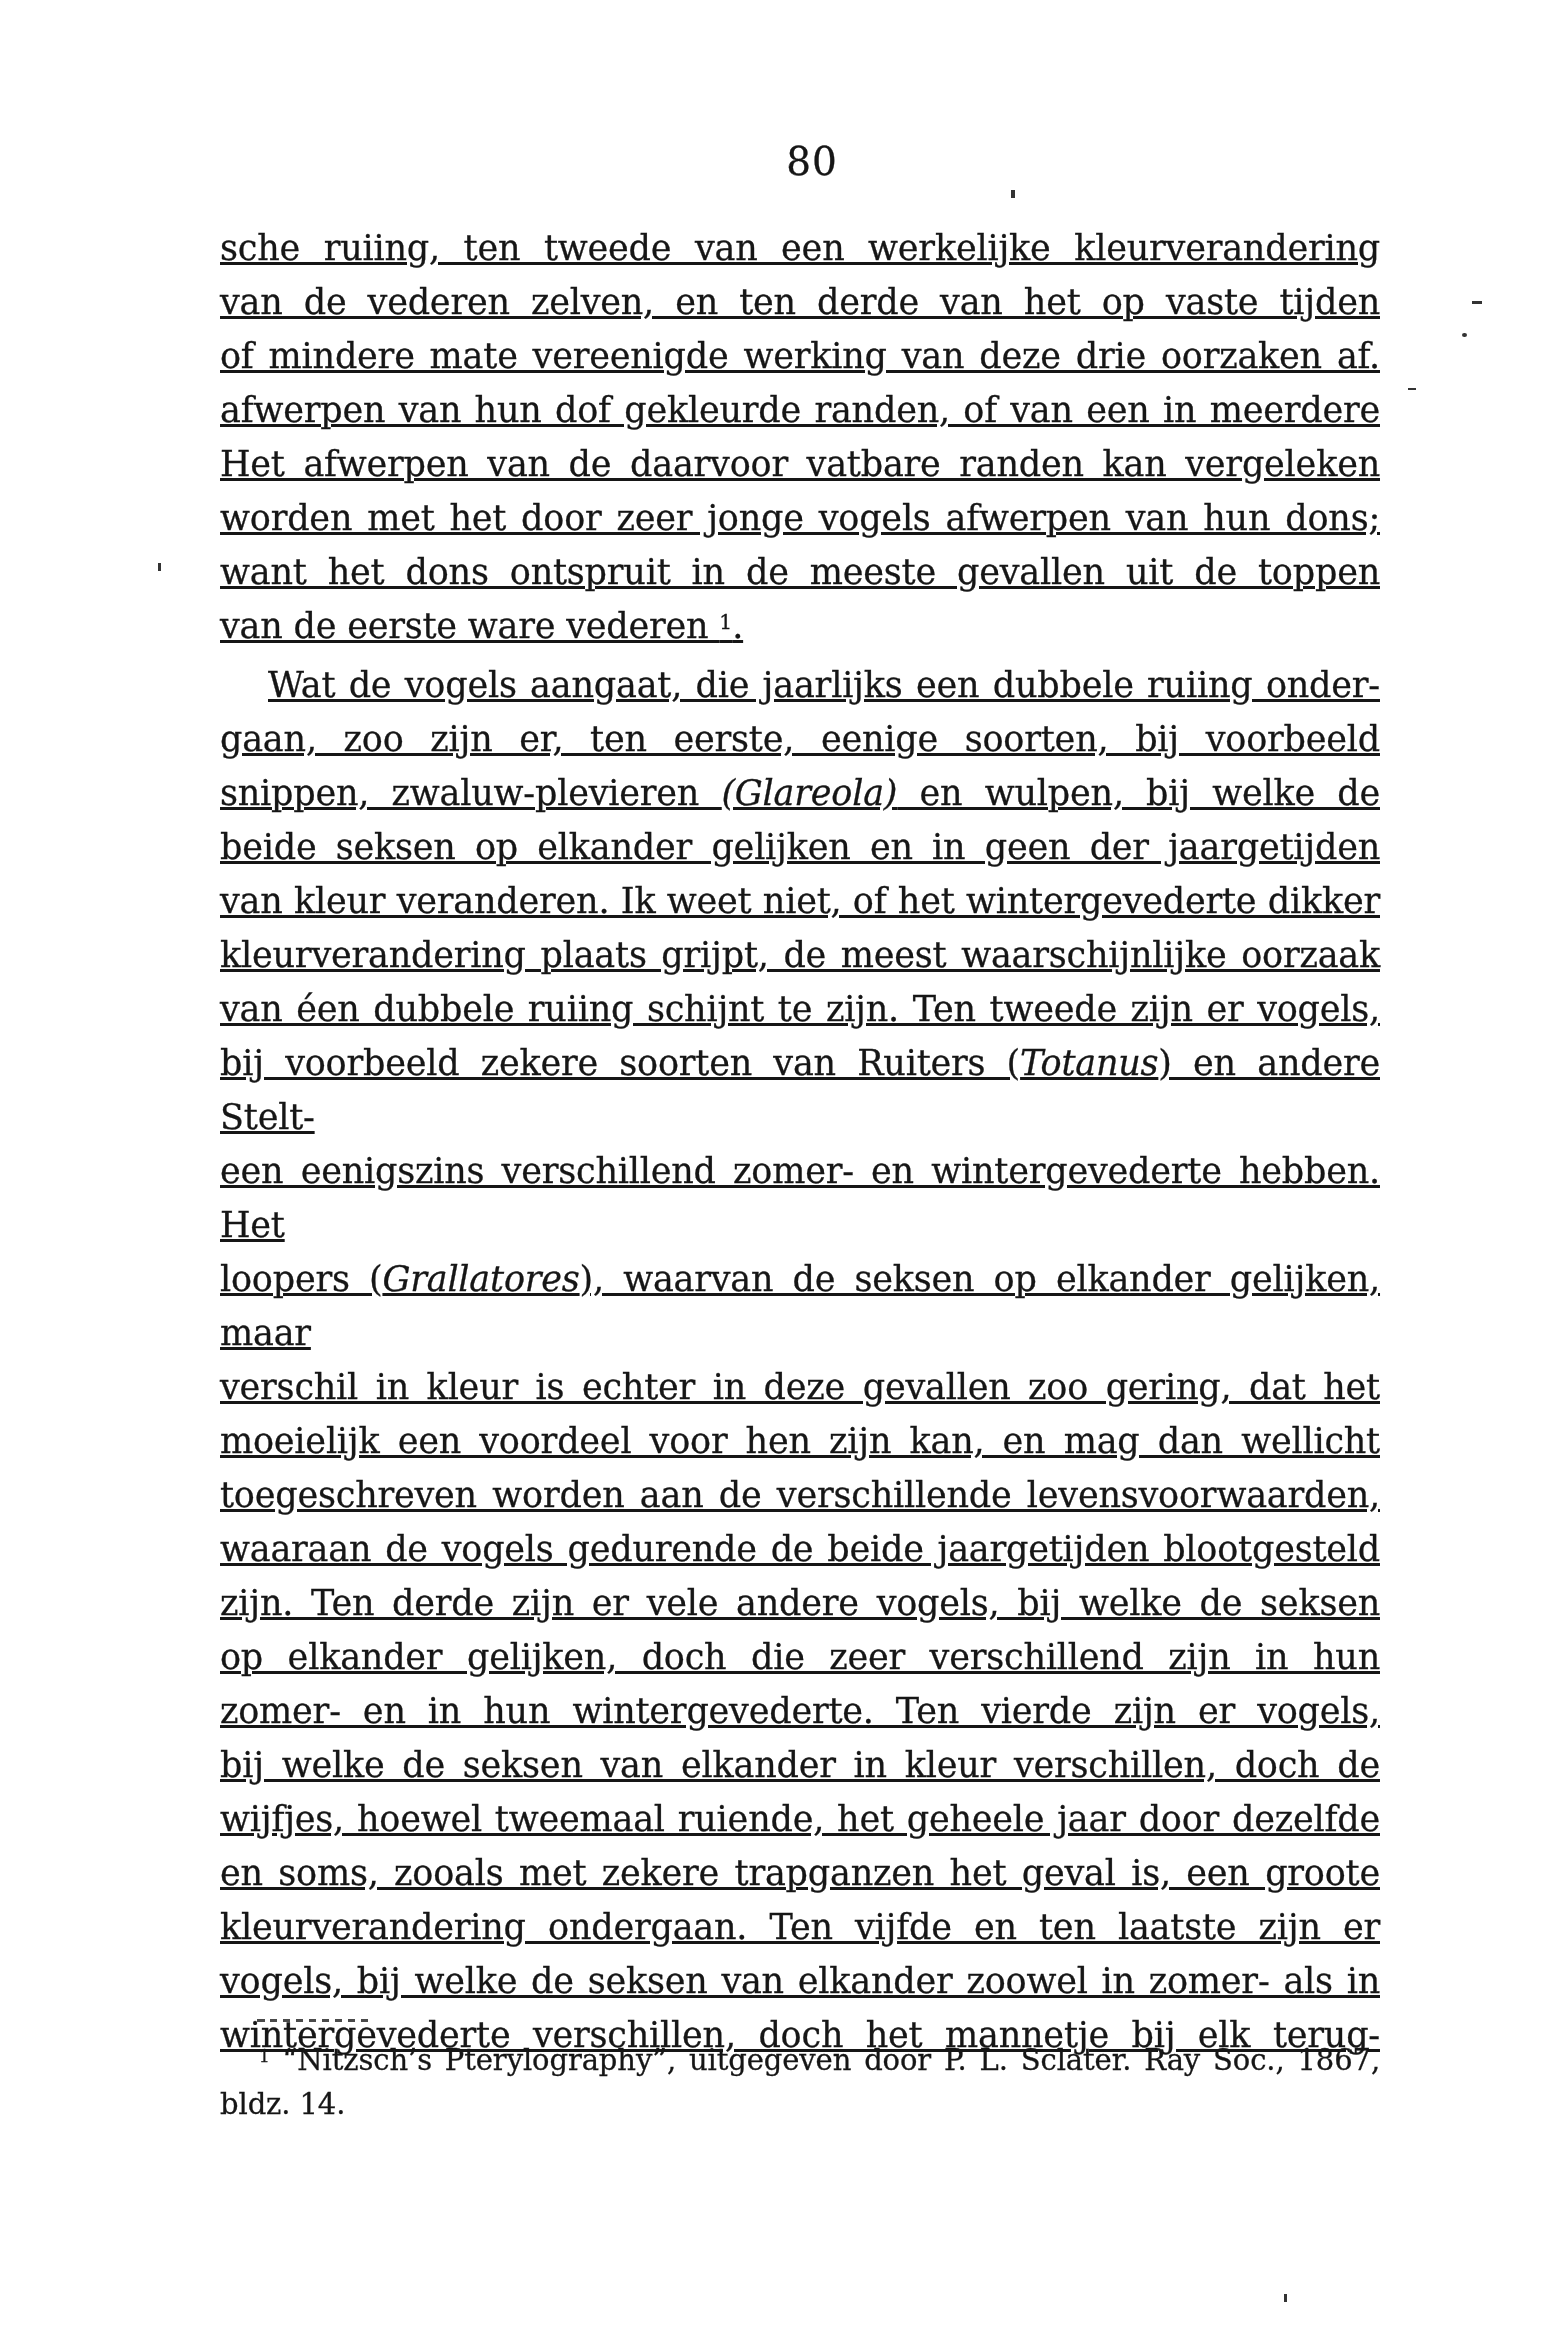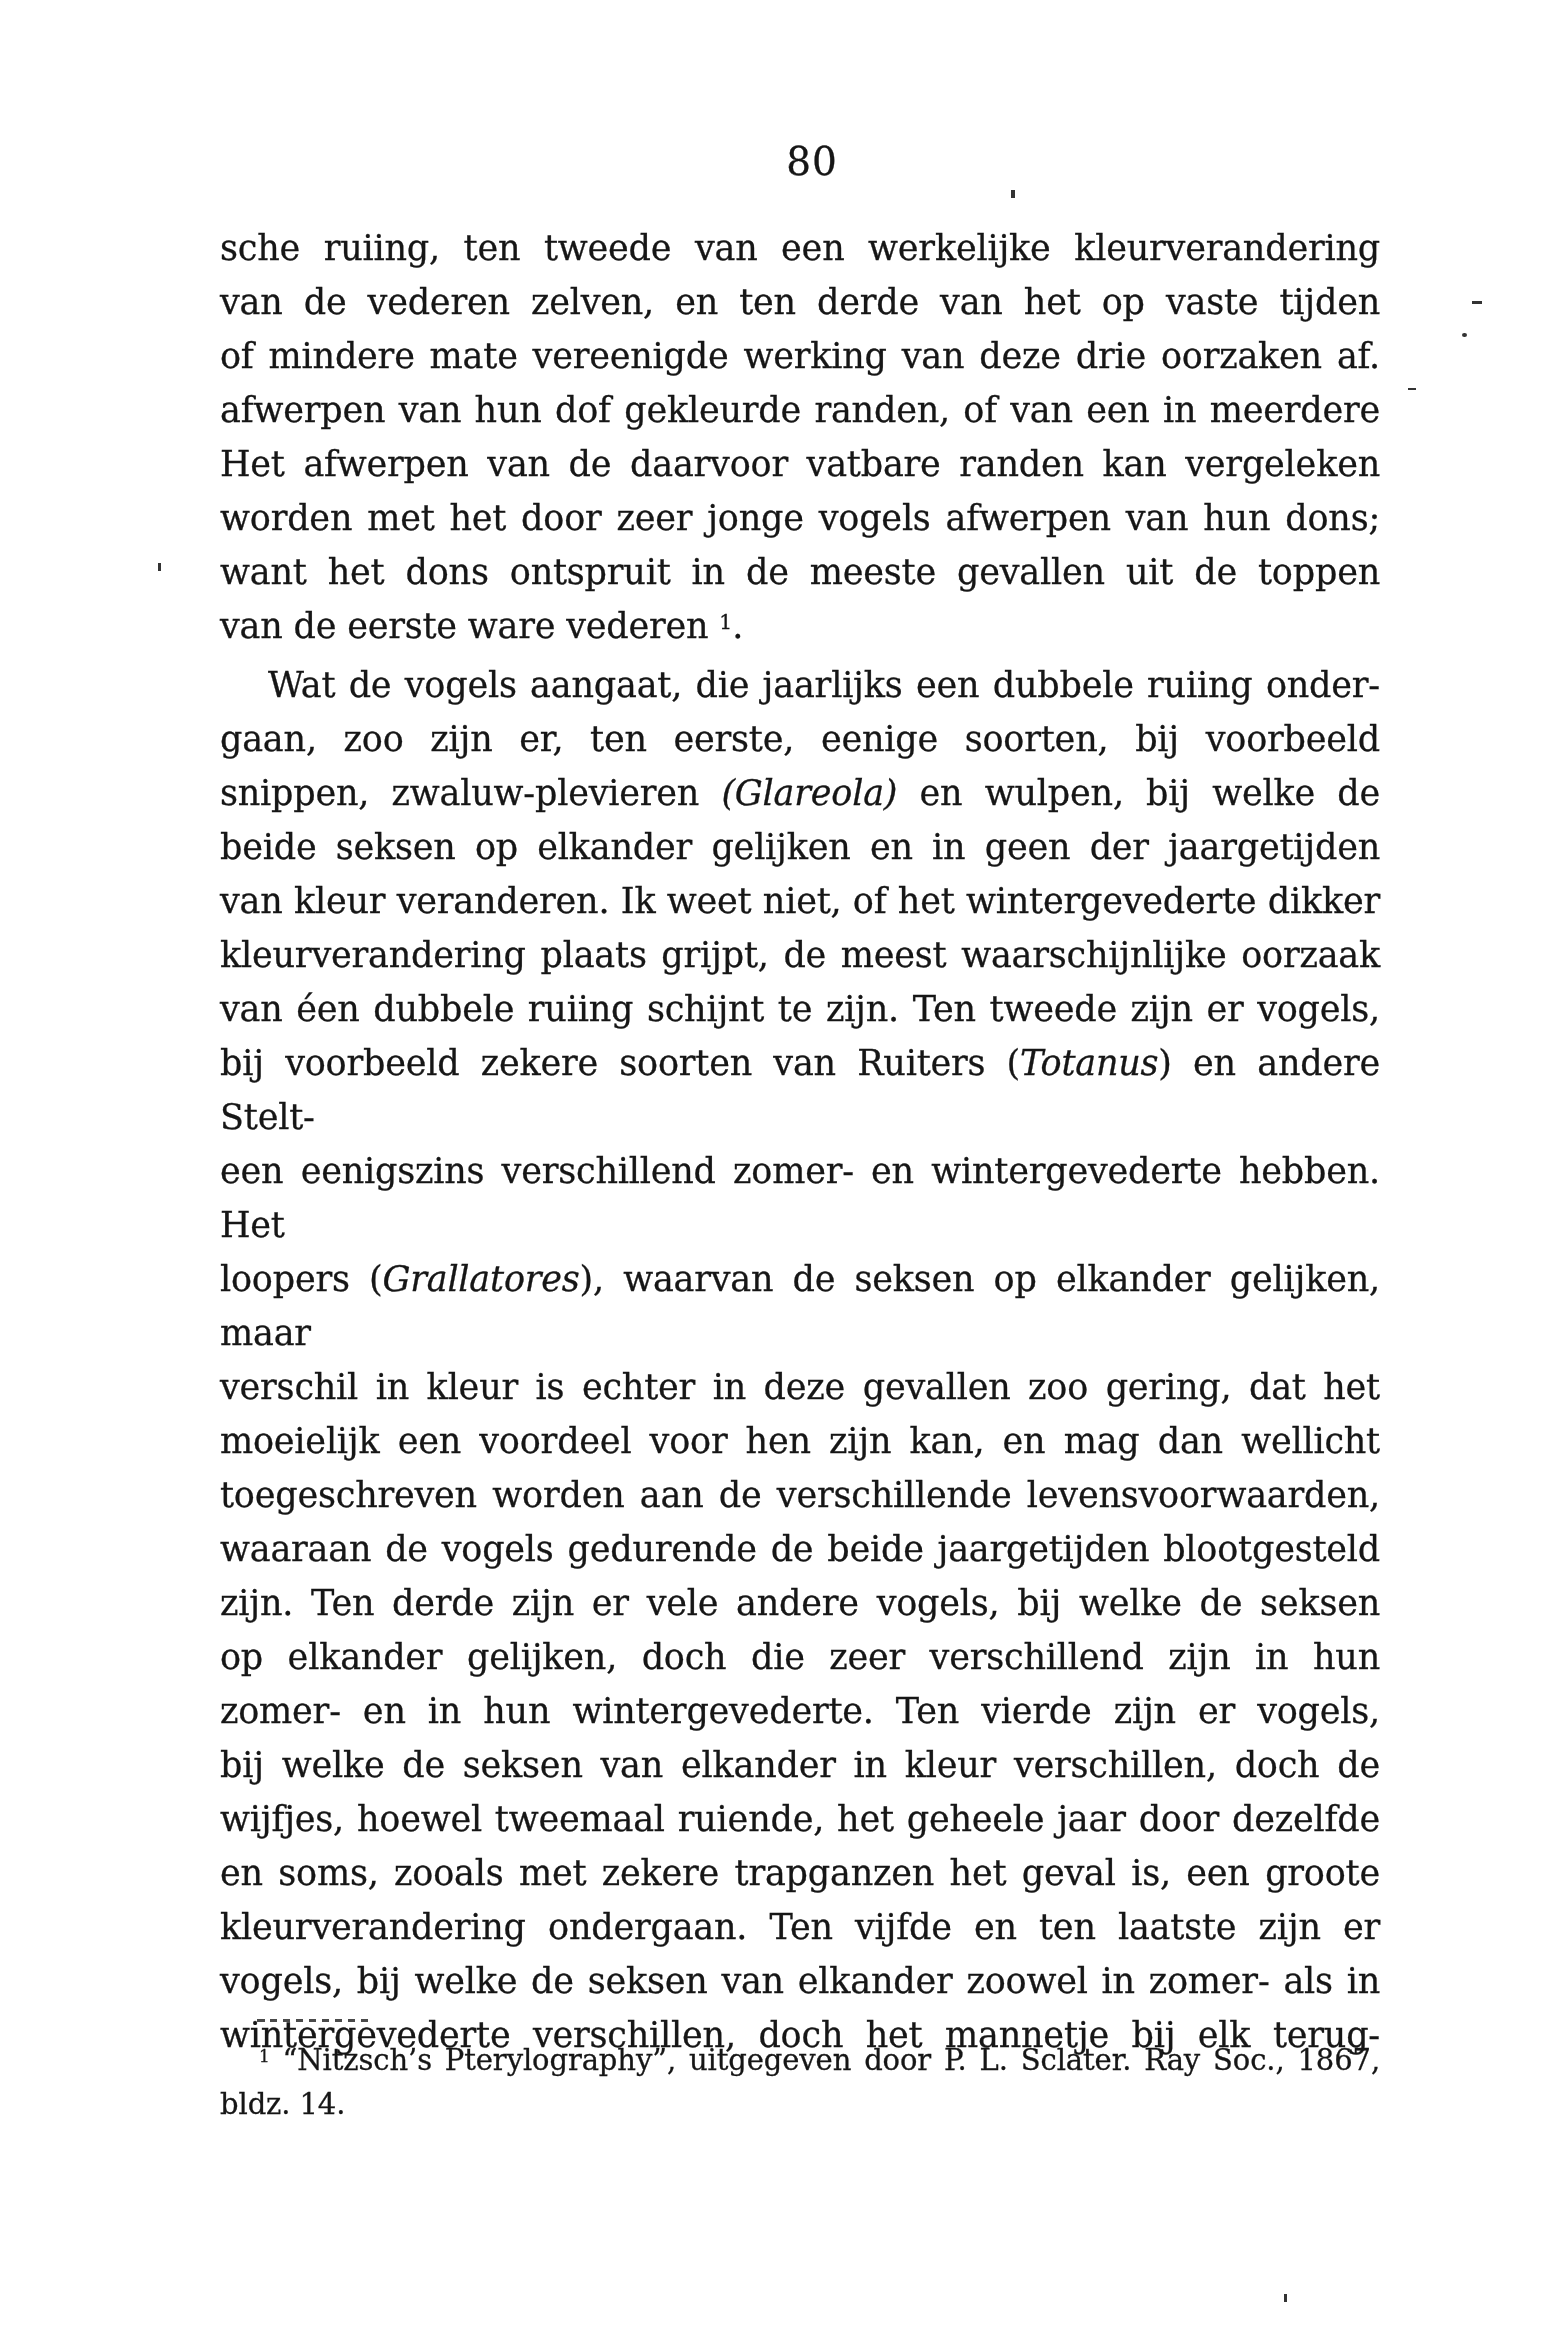--- a/index.html
+++ b/index.html
@@ -23,20 +23,21 @@
     letter-spacing: 0.9px;
   }
   .body-text {
     position: absolute;
     left: 220px;
     top: 221px;
     width: 1160px;
     font-size: 35px;
     line-height: 54px;
     letter-spacing: -0.2px;
+    text-decoration: underline;
   }
   .text-line {
     text-align: justify;
     text-align-last: justify;
   }
   .text-line.left {
     text-align: center;
     text-align-last: left;
   }
   .para { margin: 0; }

